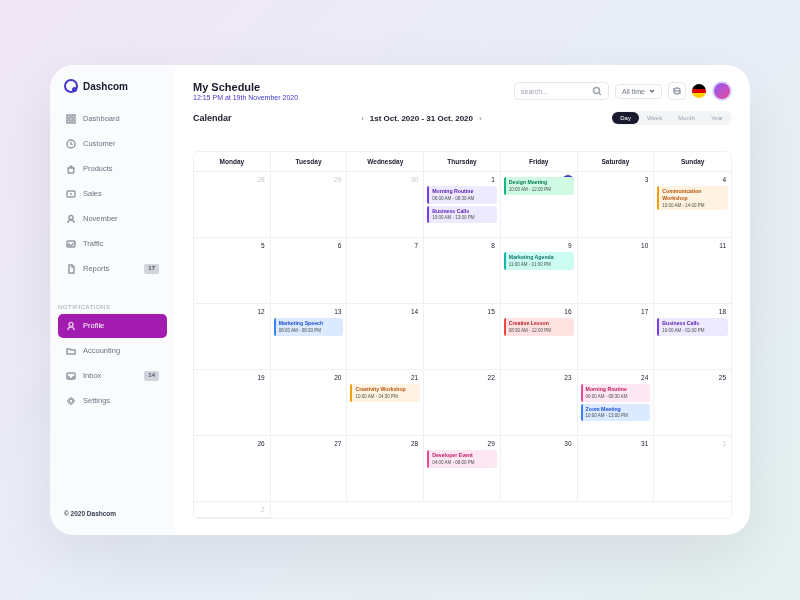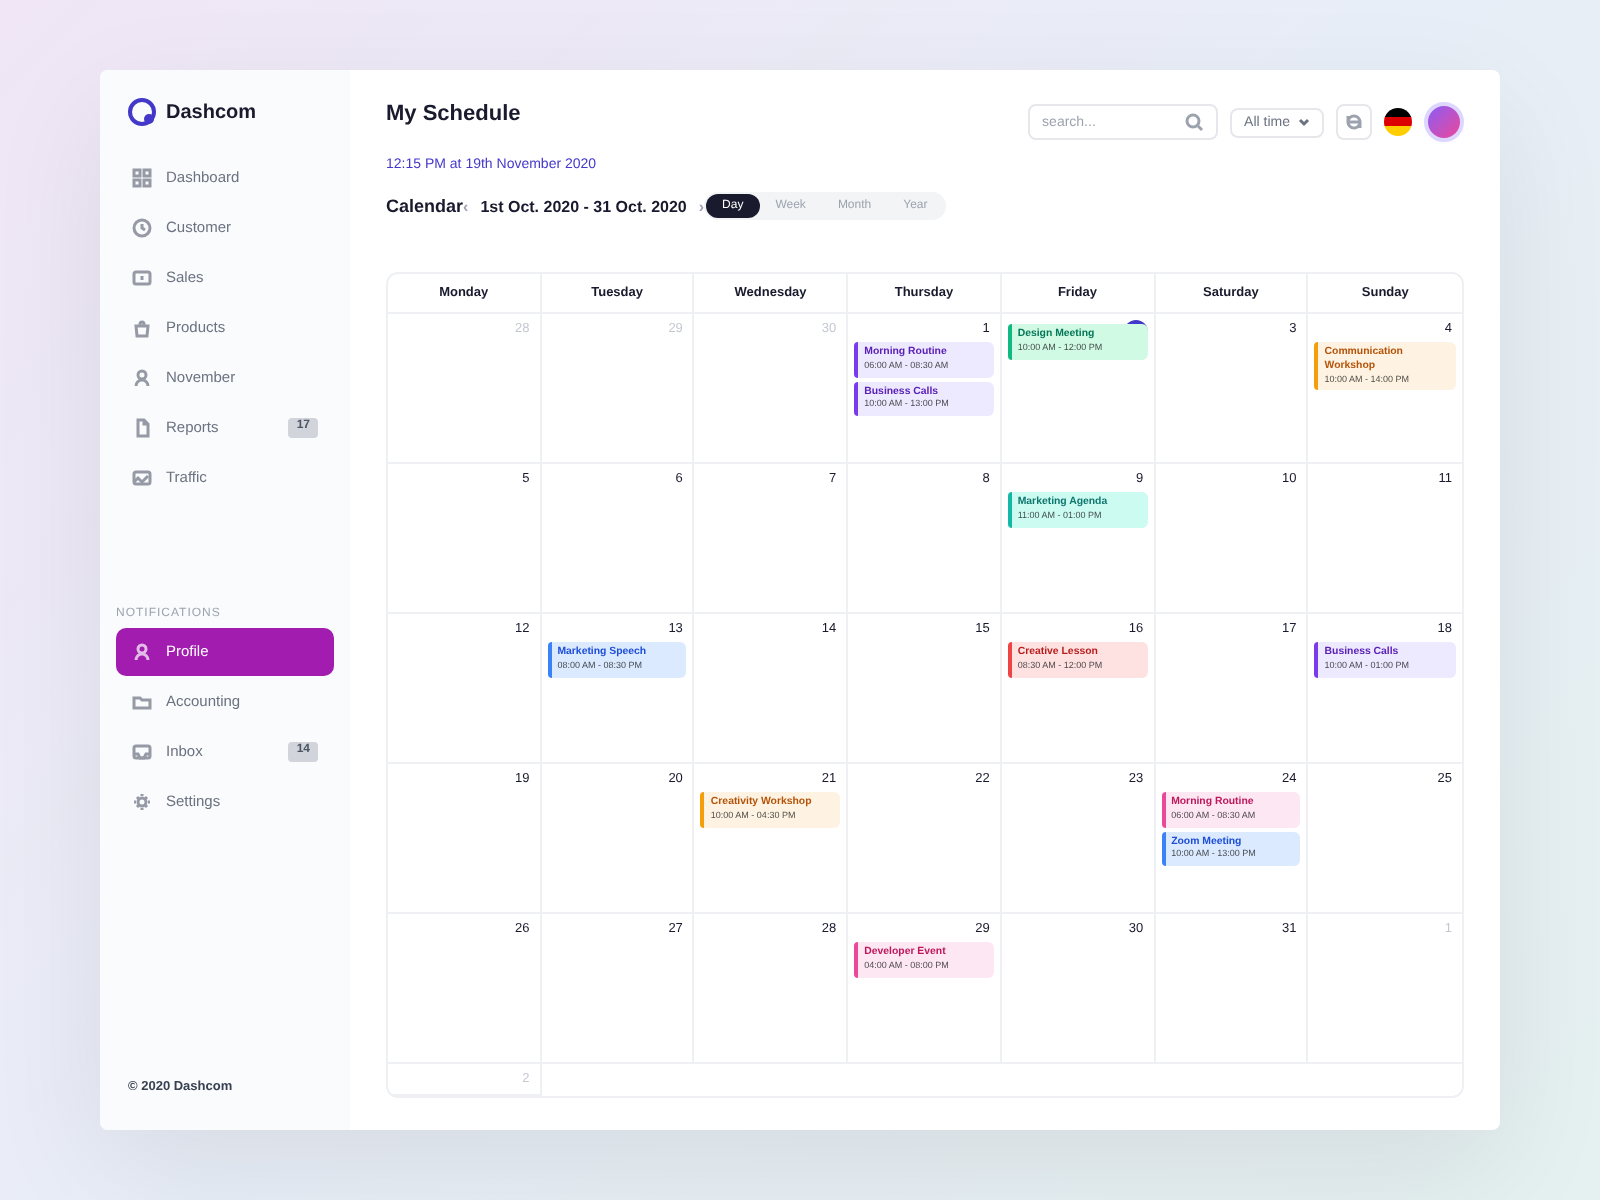--- a/index.html
+++ b/index.html
@@ -1,40 +1,40 @@
 <!DOCTYPE html>
 <html><head>
 <meta charset="utf-8">
 <style>
 *{box-sizing:border-box;margin:0;padding:0;font-family:-apple-system,BlinkMacSystemFont,'Segoe UI',sans-serif}
 body{background:linear-gradient(135deg,#f0e6f5 0%,#e8eef7 50%,#e5f0f0 100%);width:800px;height:600px;display:flex;align-items:center;justify-content:center}
-.app{width:700px;height:530px;background:#fff;border-radius:4px;box-shadow:0 20px 60px rgba(0,0,0,0.08);display:flex;overflow:hidden}
+.app{width:700px;height:470px;background:#fff;border-radius:24px;box-shadow:0 20px 60px rgba(0,0,0,0.08);display:flex;overflow:hidden}
 .sidebar{width:125px;background:#fafbfd;padding:14px 0 10px;display:flex;flex-direction:column;font-size:8px}
 .logo{display:flex;align-items:center;gap:5px;padding:0 14px 14px;font-weight:700;font-size:10px;color:#1a1a2e}
 .logo-icon{width:14px;height:14px;border:2.5px solid #4338ca;border-radius:50%;position:relative}
 .logo-icon::after{content:'';position:absolute;right:-1px;bottom:-1px;width:5px;height:5px;background:#4338ca;border-radius:50%}
 .nav{flex:1;display:flex;flex-direction:column;gap:1px;padding:0 8px}
 .nav-item{display:flex;gap:7px;padding:7px 8px;border-radius:5px;color:#6b7280;cursor:pointer;font-size:7.5px}
 .nav-item.active{background:#a21caf;color:#fff}
 .nav-item .icon{width:10px;height:10px;display:flex;align-items:center;justify-content:center;opacity:0.7}
 .nav-item .badge{margin-left:auto;background:#d1d5db;color:#4b5563;font-size:6px;padding:1px 4px;border-radius:2px;font-weight:600}
 .nav-section{font-size:6px;color:#9ca3af;padding:8px 8px 4px;letter-spacing:0.5px}
 .footer{padding:8px 14px;font-size:6.5px;color:#374151;font-weight:600}
 .main{flex:1;display:flex;flex-direction:column;padding:16px 18px;overflow:hidden}
 .header{display:flex;align-items:flex-start;justify-content:space-between;margin-bottom:10px}
-.header-left h1{font-size:11px;font-weight:700;color:#1a1a2e;margin-bottom:16px}
+.header-left h1{font-size:11px;font-weight:700;color:#1a1a2e;margin-bottom:1px}
 .header-left .ts{font-size:7px;color:#4338ca}
 .header-right{display:flex;align-items:center;gap:6px}
 .search{display:flex;align-items:center;border:1px solid #e5e7eb;border-radius:4px;padding:3px 6px;width:95px;font-size:7px;color:#9ca3af}
 .search span{flex:1}
 .pill{display:flex;align-items:center;gap:4px;border:1px solid #e5e7eb;border-radius:4px;padding:3px 6px;font-size:7px;color:#6b7280}
 .iconbtn{width:18px;height:18px;border:1px solid #e5e7eb;border-radius:4px;display:flex;align-items:center;justify-content:center;font-size:8px;color:#9ca3af}
 .flag{width:14px;height:14px;border-radius:50%;background:linear-gradient(#000 33%,#dd0000 33% 66%,#ffce00 66%)}
 .avatar{width:20px;height:20px;border-radius:50%;background:linear-gradient(135deg,#8b5cf6,#ec4899);border:2px solid #ddd6fe}
-.cal-head{display:flex;align-items:center;margin-bottom:26px}
+.cal-head{display:flex;align-items:center;justify-content:space-between;margin-bottom:26px}
 .cal-head h2{font-size:9px;font-weight:700;color:#1a1a2e}
 .date-nav{display:flex;align-items:center;gap:6px;font-size:8px;font-weight:700;color:#1a1a2e}
 .date-nav .arr{color:#9ca3af;cursor:pointer}
 .view-toggle{display:flex;background:#f3f4f6;border-radius:10px;padding:1px;font-size:6px}
 .view-toggle span{padding:3px 8px;border-radius:9px;color:#9ca3af;cursor:pointer}
 .view-toggle span.active{background:#1a1a2e;color:#fff}
 .calendar{flex:1;border:1px solid #eef0f4;border-radius:6px;overflow:hidden;display:flex;flex-direction:column}
 .dow{display:grid;grid-template-columns:repeat(7,1fr);border-bottom:1px solid #eef0f4}
 .dow div{text-align:center;padding:6px 0;font-size:6.5px;font-weight:600;color:#1a1a2e;border-right:1px solid #eef0f4}
 .dow div:last-child{border-right:none}
@@ -83,62 +83,62 @@
             <svg>
               <circle cx="5" cy="5" r="4"></circle>
               <path d="M5 3v2l1.5 1"></path>
             </svg>
           </span>
           <span>Customer</span>
         </div>
         <div class="nav-item">
           <span class="icon">
             <svg>
+              <path d="M2 4h6l-.5 5h-5z"></path>
+              <path d="M4 4V3a1 1 0 012 0v1"></path>
+            </svg>
+          </span>
+          <span>Products</span>
+        </div>
+        <div class="nav-item">
+          <span class="icon">
+            <svg>
               <rect x="1" y="2" width="8" height="6" rx="1"></rect>
               <path d="M5 4v2"></path>
             </svg>
           </span>
           <span>Sales</span>
         </div>
         <div class="nav-item">
           <span class="icon">
             <svg>
-              <path d="M2 4h6l-.5 5h-5z"></path>
-              <path d="M4 4V3a1 1 0 012 0v1"></path>
-            </svg>
-          </span>
-          <span>Products</span>
-        </div>
-        <div class="nav-item">
-          <span class="icon">
-            <svg>
               <circle cx="5" cy="3.5" r="2"></circle>
               <path d="M2 9a3 3 0 016 0"></path>
             </svg>
           </span>
           <span>November</span>
         </div>
         <div class="nav-item">
           <span class="icon">
             <svg>
+              <rect x="1" y="2" width="8" height="6" rx="1"></rect>
+              <path d="M1 7l2-2 2 2 3-3"></path>
+            </svg>
+          </span>
+          <span>Traffic</span>
+        </div>
+        <div class="nav-item">
+          <span class="icon">
+            <svg>
               <path d="M3 1h3l2 2v6H3z"></path>
               <path d="M6 1v2h2"></path>
             </svg>
           </span>
           <span>Reports</span>
           <span class="badge">17</span>
-        </div>
-        <div class="nav-item">
-          <span class="icon">
-            <svg>
-              <rect x="1" y="2" width="8" height="6" rx="1"></rect>
-              <path d="M1 7l2-2 2 2 3-3"></path>
-            </svg>
-          </span>
-          <span>Traffic</span>
         </div>
       </nav>
     <div class="nav-section">NOTIFICATIONS</div>
     <nav class="nav" id="nav2">
         <div class="nav-item active">
           <span class="icon">
             <svg>
               <circle cx="5" cy="3.5" r="2"></circle>
               <path d="M2 9a3 3 0 016 0"></path>
             </svg>

